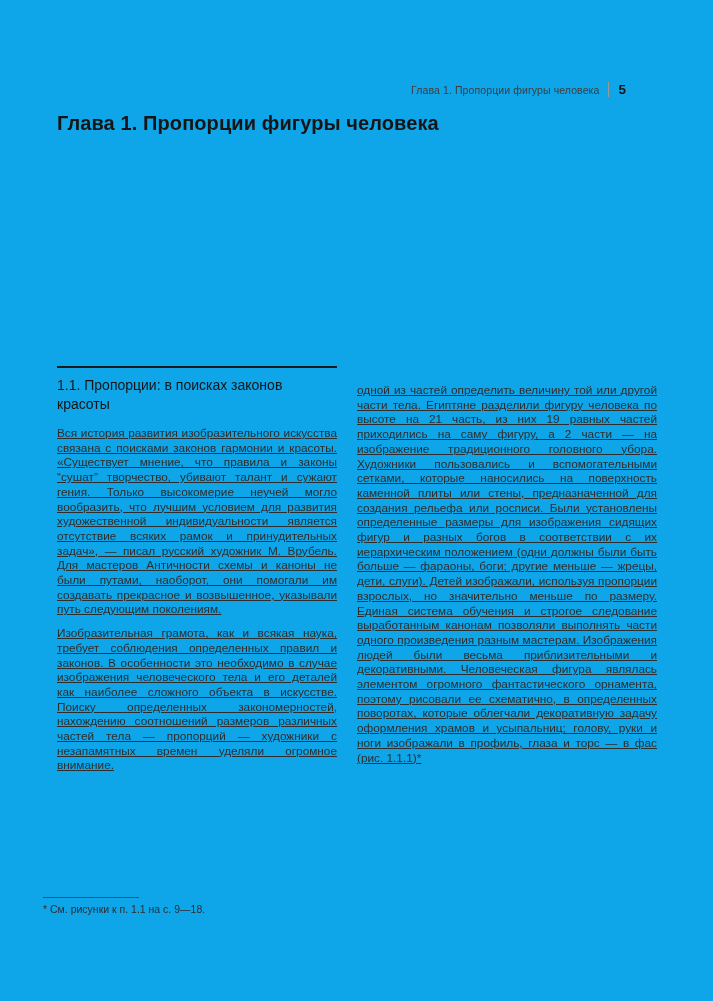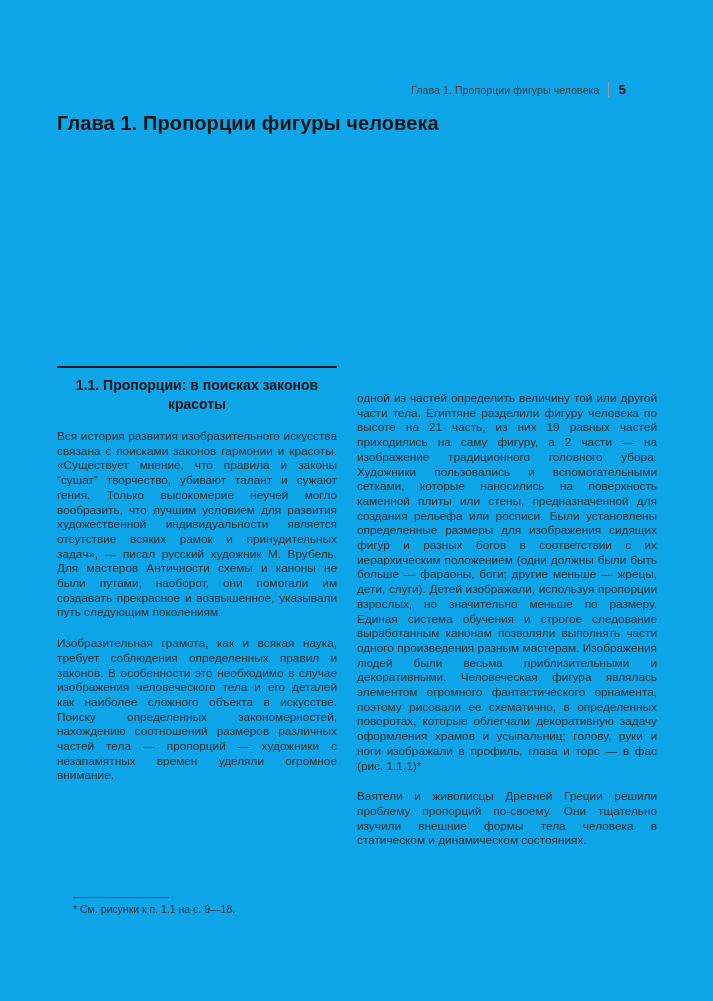--- a/index.html
+++ b/index.html
@@ -69,40 +69,40 @@
     .col {
       font-size: 11.8px;
       line-height: 14.7px;
       text-align: justify;
       color: #2e2e2e;
       hyphens: auto;
       -webkit-hyphens: auto;
     }
     .col.left  { width: 280px; }
     .col.right { width: 300px; padding-top: 9px; }
-    .col p { margin: 16px 0 9px 0; }
+    .col p { margin: 8px 0 9px 0; text-decoration: underline; }
     .col p:last-child { margin-bottom: 0; }
     .section-rule {
       height: 2px;
       background: #1a1a1a;
       width: 100%;
       margin: 0 0 8px 0;
     }
     .section-heading {
       margin: 0 0 13px 0;
       font-size: 14px;
       line-height: 18.5px;
-      font-weight: bold;
+      font-weight: normal;
       color: #151515;
-      text-align: center;
+      text-align: left;
     }
     
     .footnote {
       position: absolute;
-      left: 73px;
+      left: 43px;
       top: 897px;
       width: 290px;
     }
     .footnote-rule {
       width: 96px;
       height: 1px;
       background: #4a4a4a;
       margin: 0 0 5px 0;
     }
     .footnote-text {
@@ -128,21 +128,20 @@
 
     <div class="col left">
       <div class="section-rule"></div>
       <h2 class="section-heading">1.1. Пропорции: в поисках законов красоты</h2>
       <p>Вся история развития изобразительного искусства связана с поисками законов гармонии и красоты. «Существует мнение, что правила и законы “сушат” творчество, убивают талант и сужают гения. Только высокомерие неучей могло вообразить, что лучшим условием для развития художественной индивидуальности является отсутствие всяких рамок и принудительных задач», — писал русский художник М. Врубель. Для мастеров Античности схемы и каноны не были путами, наоборот, они помогали им создавать прекрасное и возвышенное, указывали путь следующим поколениям.</p>
       <p>Изобразительная грамота, как и всякая наука, требует соблюдения определенных правил и законов. В особенности это необходимо в случае изображения человеческого тела и его деталей как наиболее сложного объекта в искусстве. Поиску определенных закономерностей, нахождению соотношений размеров различных частей тела — пропорций — художники с незапамятных времен уделяли огромное внимание.</p>
     </div>
 
     <div class="col right">
       <p>одной из частей определить величину той или другой части тела. Египтяне разделили фигуру человека по высоте на 21 часть, из них 19 равных частей приходились на саму фигуру, а 2 части — на изображение традиционного головного убора. Художники пользовались и вспомогательными сетками, которые наносились на поверхность каменной плиты или стены, предназначенной для создания рельефа или росписи. Были установлены определенные размеры для изображения сидящих фигур и разных богов в соответствии с их иерархическим положением (одни должны были быть больше — фараоны, боги; другие меньше — жрецы, дети, слуги). Детей изображали, используя пропорции взрослых, но значительно меньше по размеру. Единая система обучения и строгое следование выработанным канонам позволяли выполнять части одного произведения разным мастерам. Изображения людей были весьма приблизительными и декоративными. Человеческая фигура являлась элементом огромного фантастического орнамента, поэтому рисовали ее схематично, в определенных поворотах, которые облегчали декоративную задачу оформления храмов и усыпальниц; голову, руки и ноги изображали в профиль, глаза и торс — в фас (рис. 1.1.1)*</p>
-      <p>Ваятели и живописцы Древней Греции решили проблему пропорций по-своему. Они тщательно изучили внешние формы тела человека в статическом и динамическом состояниях.</p>
     </div>
 
   </div>
 
   <div class="footnote">
     <div class="footnote-rule"></div>
     <div class="footnote-text">* См. рисунки к п. 1.1 на с. 9—18.</div>
   </div>
 
 </div>

